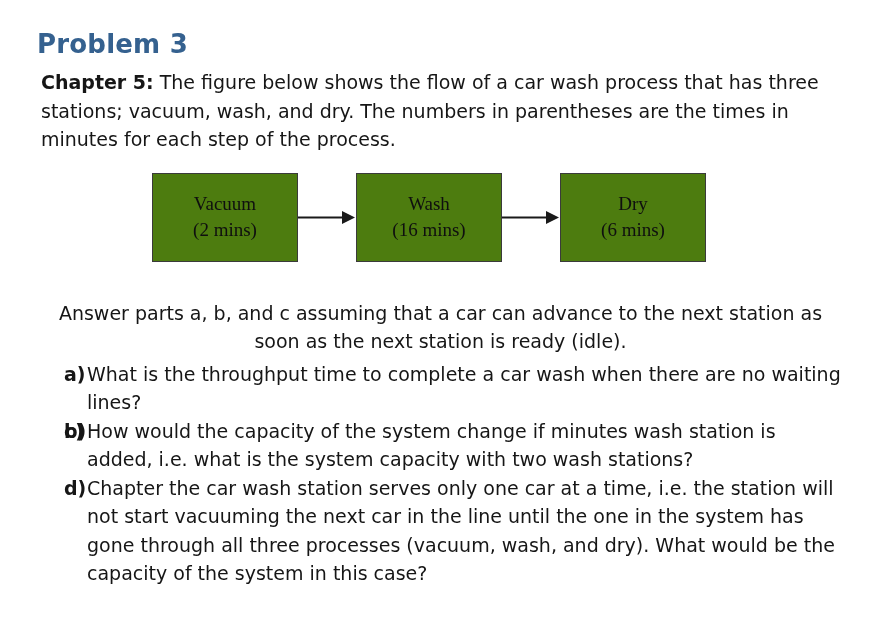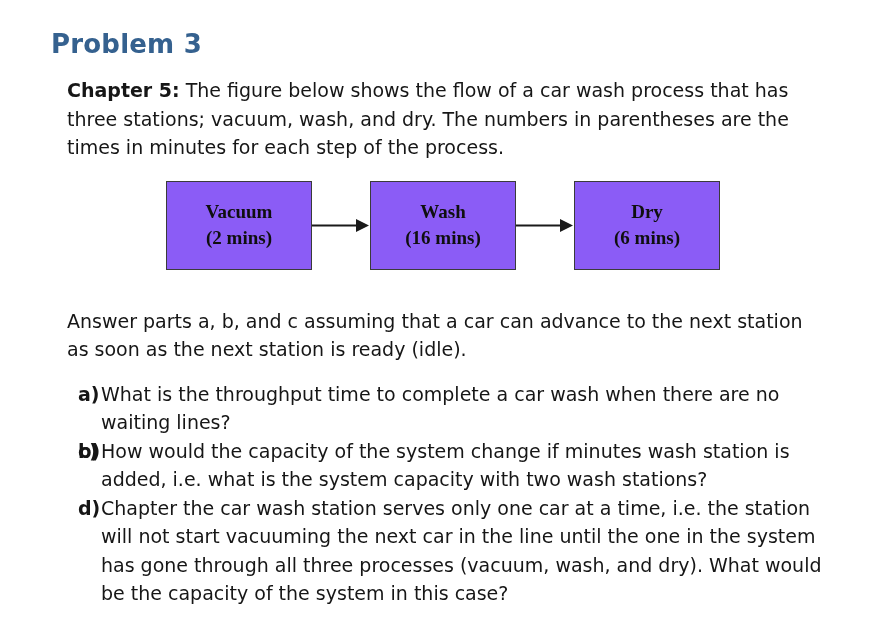--- a/index.html
+++ b/index.html
@@ -5,68 +5,67 @@
   html, body {
     margin: 0;
     padding: 0;
     background: #ffffff;
   }
   .page {
     position: relative;
     width: 882px;
     height: 642px;
     box-sizing: border-box;
-    padding: 28px 38px 0 51px;
+    padding: 28px 38px 0 37px;
     background: #ffffff;
     font-family: "DejaVu Sans", "Liberation Sans", sans-serif;
     color: #161616;
     overflow: hidden;
   }
   h1.problem-title {
     margin: 0 0 8px 0;
     font-size: 26px;
     line-height: 32px;
     font-weight: 700;
     color: #35618F;
     letter-spacing: 0.2px;
   }
   p.body-text {
-    margin: 16px;
+    margin: 4px;
     font-size: 19px;
     line-height: 28.5px;
     color: #161616;
   }
   p.body-text b { font-weight: 700; }
-  .answer-note { margin-top: 37px !important; }
+  .answer-note { margin-top: 37px !important; text-align: center; }
 
   
   .diagram {
     margin-top: 19px;
     margin-left: 115px;
     display: flex;
     align-items: center;
     height: 89px;
   }
   .station-box {
     box-sizing: border-box;
     width: 146px;
     height: 89px;
     border: 1.5px solid #3b3b3b;
-    background: #8b5cf6;
+    background: #4d7c0f;
     display: flex;
     flex-direction: column;
     align-items: center;
     justify-content: center;
     font-family: "Liberation Serif", "DejaVu Serif", serif;
     font-size: 19px;
     line-height: 26px;
     color: #0f0f0f;
     text-align: right;
     flex: 0 0 auto;
-    font-weight: bold;
   }
   .arrow-svg {
     flex: 0 0 auto;
     display: block;
   }
 
   
   .qlist {
     margin-top: 2px;
   }

